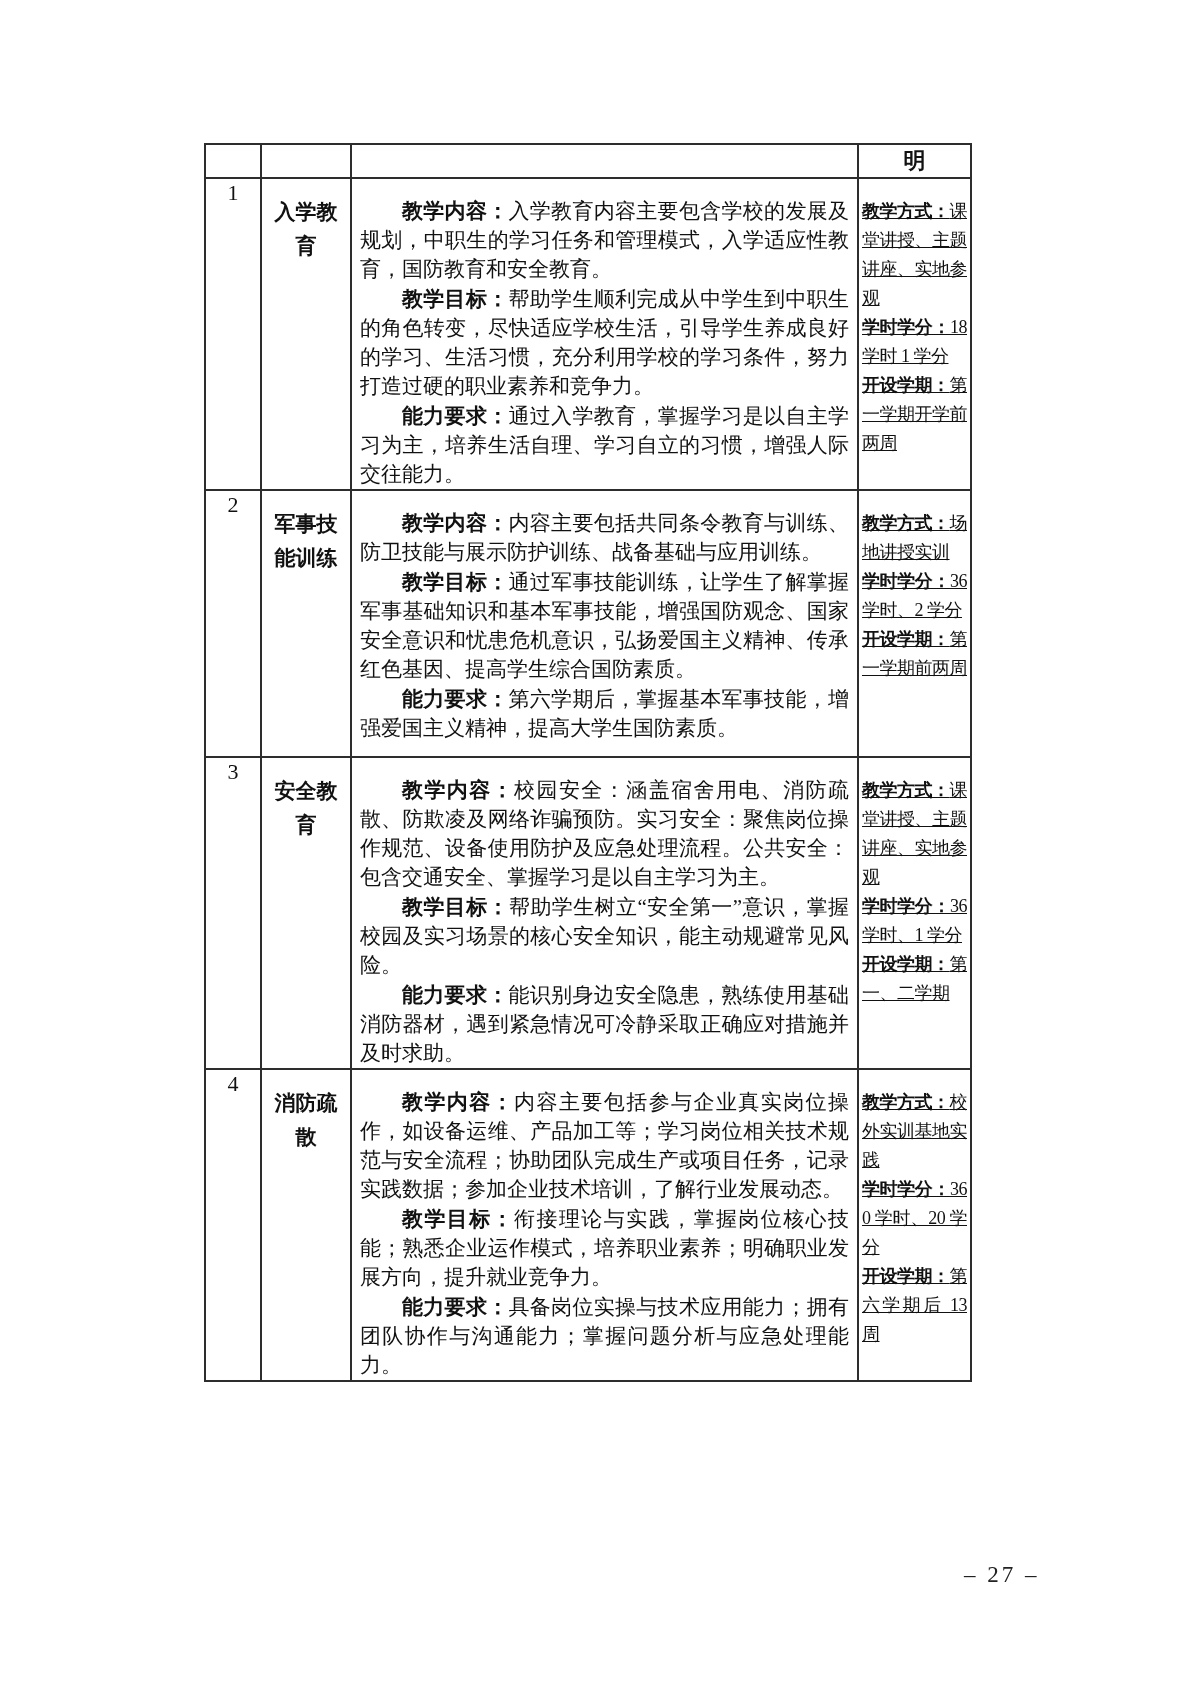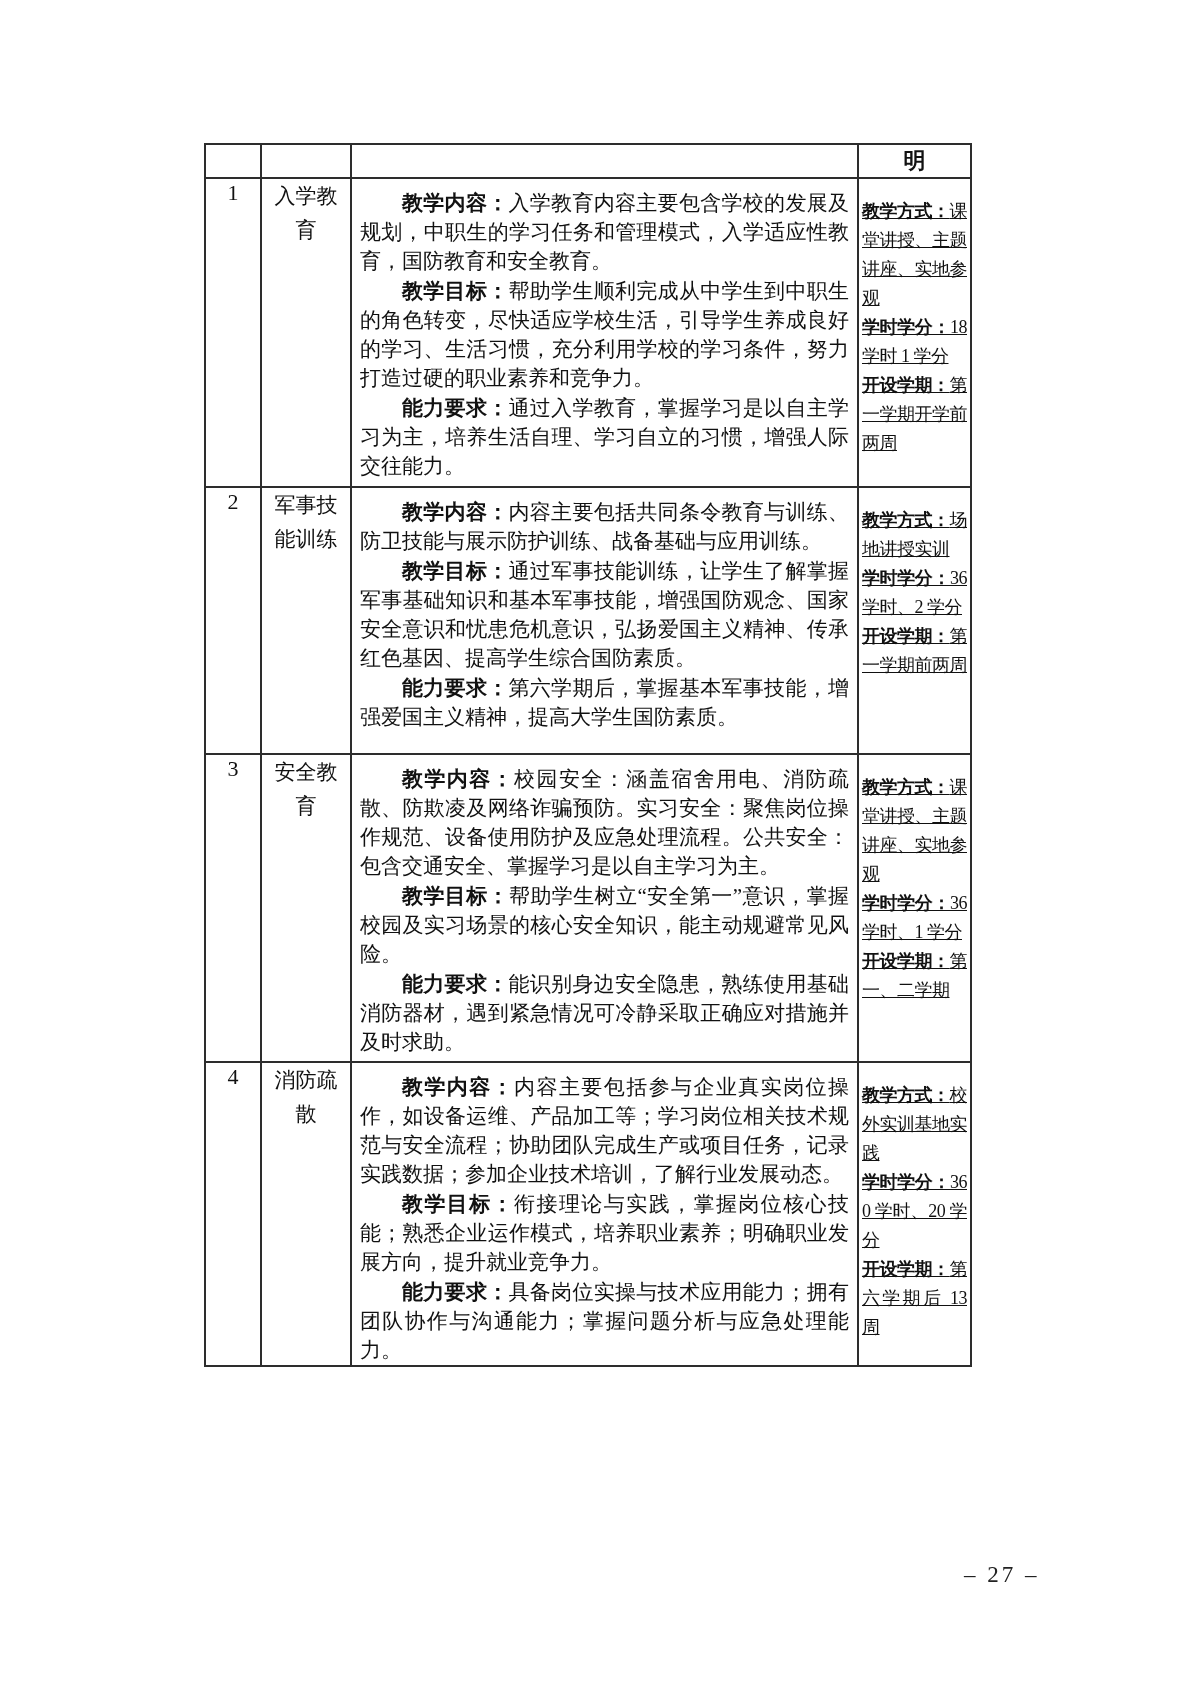--- a/index.html
+++ b/index.html
@@ -39,25 +39,26 @@
     font-size: 22px;
   }
   td.course-cell {
     vertical-align: middle;
     text-align: center;
     font-size: 21px;
     padding: 0 4px;
   }
   td.course-cell .course-name {
     width: 70px;
-    margin: 0 auto;
+    margin: 16px auto;
     line-height: 34px;
     word-break: break-all;
+    font-weight: bold;
   }
-  td.content-cell { padding: 9px 8px 0 8px; font-size: 21px; }
+  td.content-cell { padding: 17px 8px 0 8px; font-size: 21px; }
   td.content-cell p {
     margin: 0;
     line-height: 29px;
     text-indent: 42px;
     text-align: justify;
     word-break: break-all;
   }
   .lbl {
     font-weight: bold;
     font-family: "Liberation Sans", "DejaVu Sans", sans-serif;

